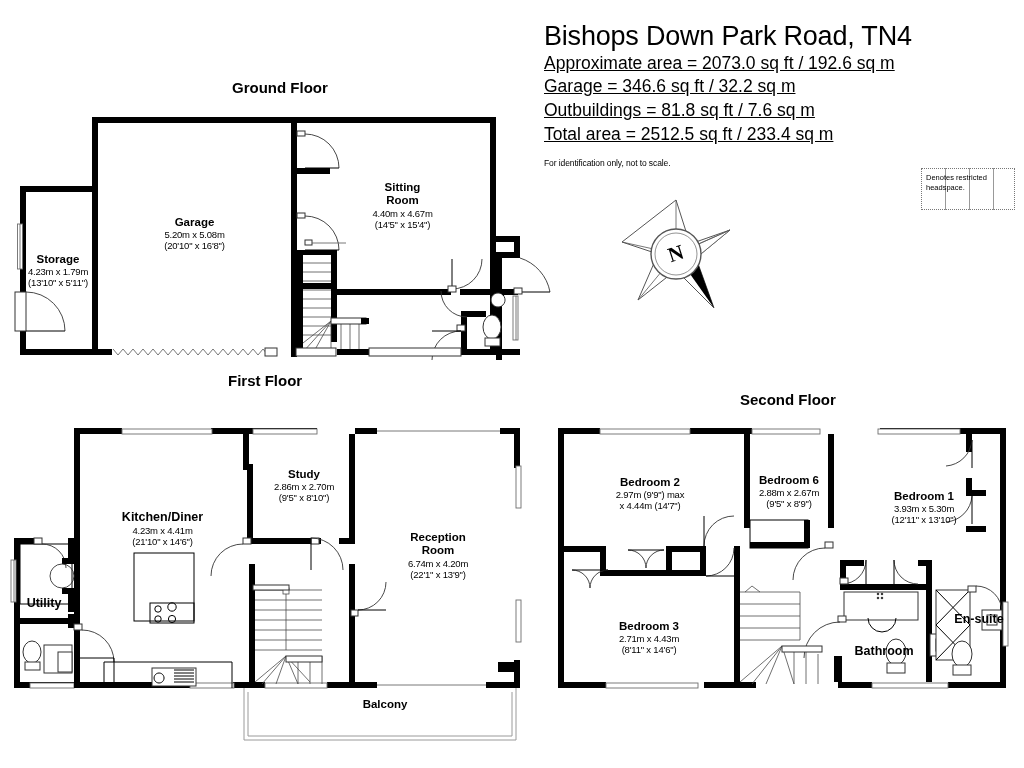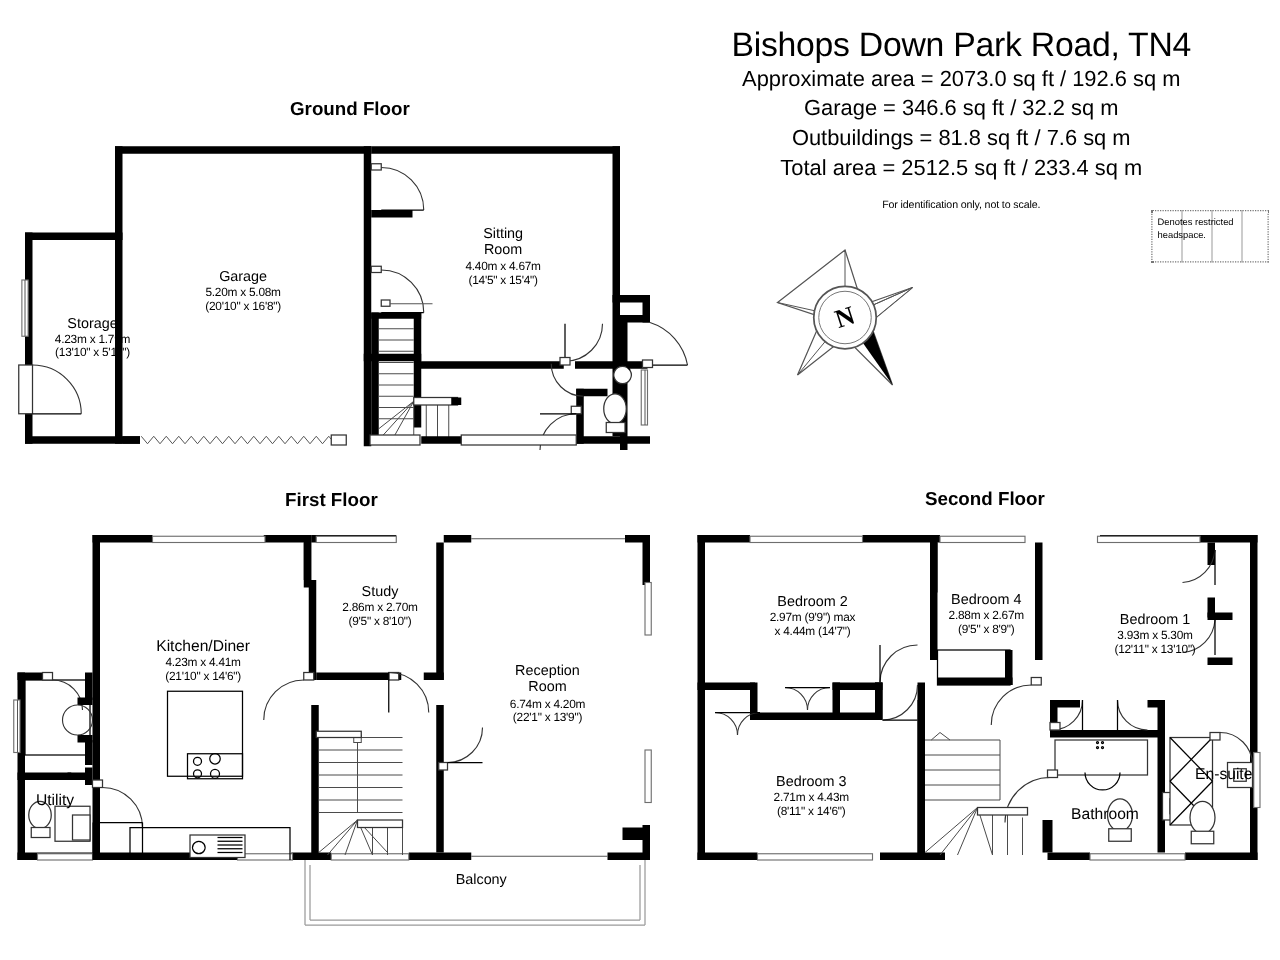--- a/index.html
+++ b/index.html
@@ -13,36 +13,37 @@
     height: 768px;
     background: #ffffff;
     font-family: "Liberation Sans", sans-serif;
     color: #000000;
     overflow: hidden;
   }
 
   
   .header {
     position: absolute;
-    right: 20px;
+    right: 10px;
     top: 22px;
-    text-align: center;
+    text-align: left;
     width: 470px;
   }
   .header .title {
     font-size: 27px;
     font-weight: 400;
     letter-spacing: -0.2px;
     line-height: 1.1;
     white-space: nowrap;
   }
   .header .area-line {
     font-size: 17.5px;
     line-height: 1.36;
     white-space: nowrap;
+    text-decoration: underline;
   }
   .header .disclaimer {
     font-size: 8.5px;
     margin-top: 11px;
     letter-spacing: -0.1px;
   }
 
   
   .legend-box {
     position: absolute;
@@ -77,21 +78,21 @@
 
   
   .room {
     position: absolute;
     text-align: center;
     white-space: nowrap;
     line-height: 1.16;
   }
   .room .rname {
     font-size: 11.5px;
-    font-weight: normal;
+    font-weight: bold;
     text-align: center;
   }
   .room .rname.big { font-size: 12.5px; }
   .room .rdim {
     font-size: 9.5px;
     letter-spacing: -0.2px;
   }
 
   
   svg.plan {
@@ -141,21 +142,21 @@
     <div class="area-line">Outbuildings = 81.8 sq ft / 7.6 sq m</div>
     <div class="area-line">Total area = 2512.5 sq ft / 233.4 sq m</div>
     <div class="disclaimer">For identification only, not to scale.</div>
   </div>
 
   <div class="legend-box">
     <div class="legend-text">Denotes restricted headspace.</div>
   </div>
 
   <div class="floor-caption" style="left:232px; top:79px;">Ground Floor</div>
-  <div class="floor-caption" style="left:228px; top:392px;">First Floor</div>
+  <div class="floor-caption" style="left:228px; top:372px;">First Floor</div>
   <div class="floor-caption" style="left:740px; top:391px;">Second Floor</div>
 
   <svg class="plan" viewBox="0 0 1024 768">
 
     <g>
 
       <rect class="wall" x="92" y="117" width="6" height="238"></rect>
       <rect class="wall" x="92" y="117" width="205" height="6"></rect>
       <rect class="wall" x="291" y="117" width="6" height="240"></rect>
 
@@ -528,40 +529,40 @@
       <line x1="58" y1="58" x2="58" y2="4" stroke="#555555" stroke-width="0.8"></line>
       <line x1="58" y1="58" x2="112" y2="34" stroke="#555555" stroke-width="0.8"></line>
       <line x1="58" y1="58" x2="20" y2="104" stroke="#555555" stroke-width="0.8"></line>
       <line x1="58" y1="58" x2="4" y2="46" stroke="#555555" stroke-width="0.8"></line>
       <circle cx="58" cy="58" r="25" fill="#ffffff" stroke="#555555" stroke-width="1.4"></circle>
       <circle cx="58" cy="58" r="21" fill="#ffffff" stroke="#777777" stroke-width="0.8"></circle>
     </svg>
     <span class="cn">N</span>
   </div>
 
-  <div class="room" style="left:16px; top:253px; width:116px;">
+  <div class="room" style="left:0px; top:253px; width:116px;">
     <div class="rname">Storage</div>
     <div class="rdim">4.23m x 1.79m</div>
     <div class="rdim">(13'10" x 5'11")</div>
   </div>
 
   <div class="room" style="left:132px; top:216px; width:125px;">
     <div class="rname">Garage</div>
     <div class="rdim">5.20m x 5.08m</div>
     <div class="rdim">(20'10" x 16'8")</div>
   </div>
 
   <div class="room" style="left:340px; top:181px; width:125px;">
     <div class="rname">Sitting</div>
     <div class="rname">Room</div>
     <div class="rdim">4.40m x 4.67m</div>
     <div class="rdim">(14'5" x 15'4")</div>
   </div>
 
-  <div class="room" style="left:5px; top:596px; width:78px;margin-top:37px;">
+  <div class="room" style="left:5px; top:596px; width:78px;">
     <div class="rname big">Utility</div>
   </div>
 
   <div class="room" style="left:75px; top:510px; width:175px;">
     <div class="rname big">Kitchen/Diner</div>
     <div class="rdim">4.23m x 4.41m</div>
     <div class="rdim">(21'10" x 14'6")</div>
   </div>
 
   <div class="room" style="left:245px; top:468px; width:118px;">
@@ -581,21 +582,21 @@
     <div class="rname">Balcony</div>
   </div>
 
   <div class="room" style="left:586px; top:476px; width:128px;">
     <div class="rname">Bedroom 2</div>
     <div class="rdim">2.97m (9'9") max</div>
     <div class="rdim">x 4.44m (14'7")</div>
   </div>
 
   <div class="room" style="left:730px; top:474px; width:118px;">
-    <div class="rname">Bedroom 4</div>
+    <div class="rname">Bedroom 6</div>
     <div class="rdim">2.88m x 2.67m</div>
     <div class="rdim">(9'5" x 8'9")</div>
   </div>
 
   <div class="room" style="left:862px; top:490px; width:124px;">
     <div class="rname">Bedroom 1</div>
     <div class="rdim">3.93m x 5.30m</div>
     <div class="rdim">(12'11" x 13'10")</div>
   </div>
 

